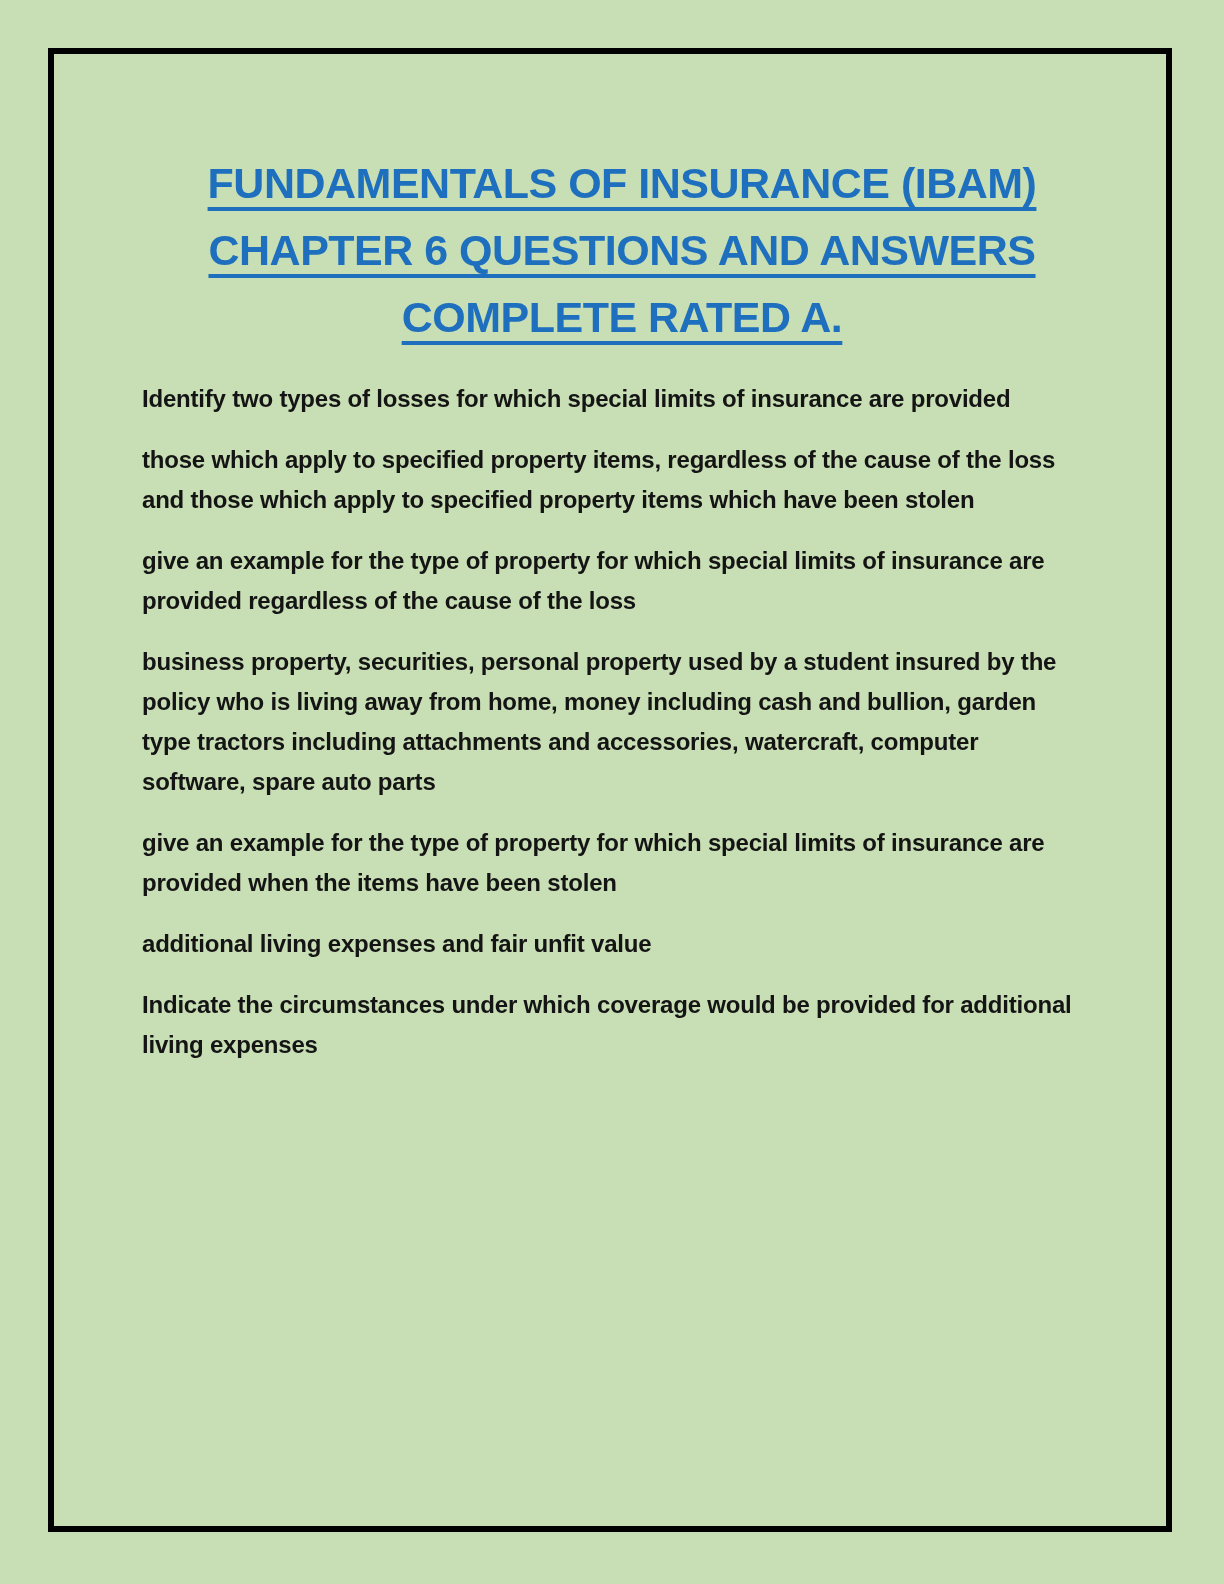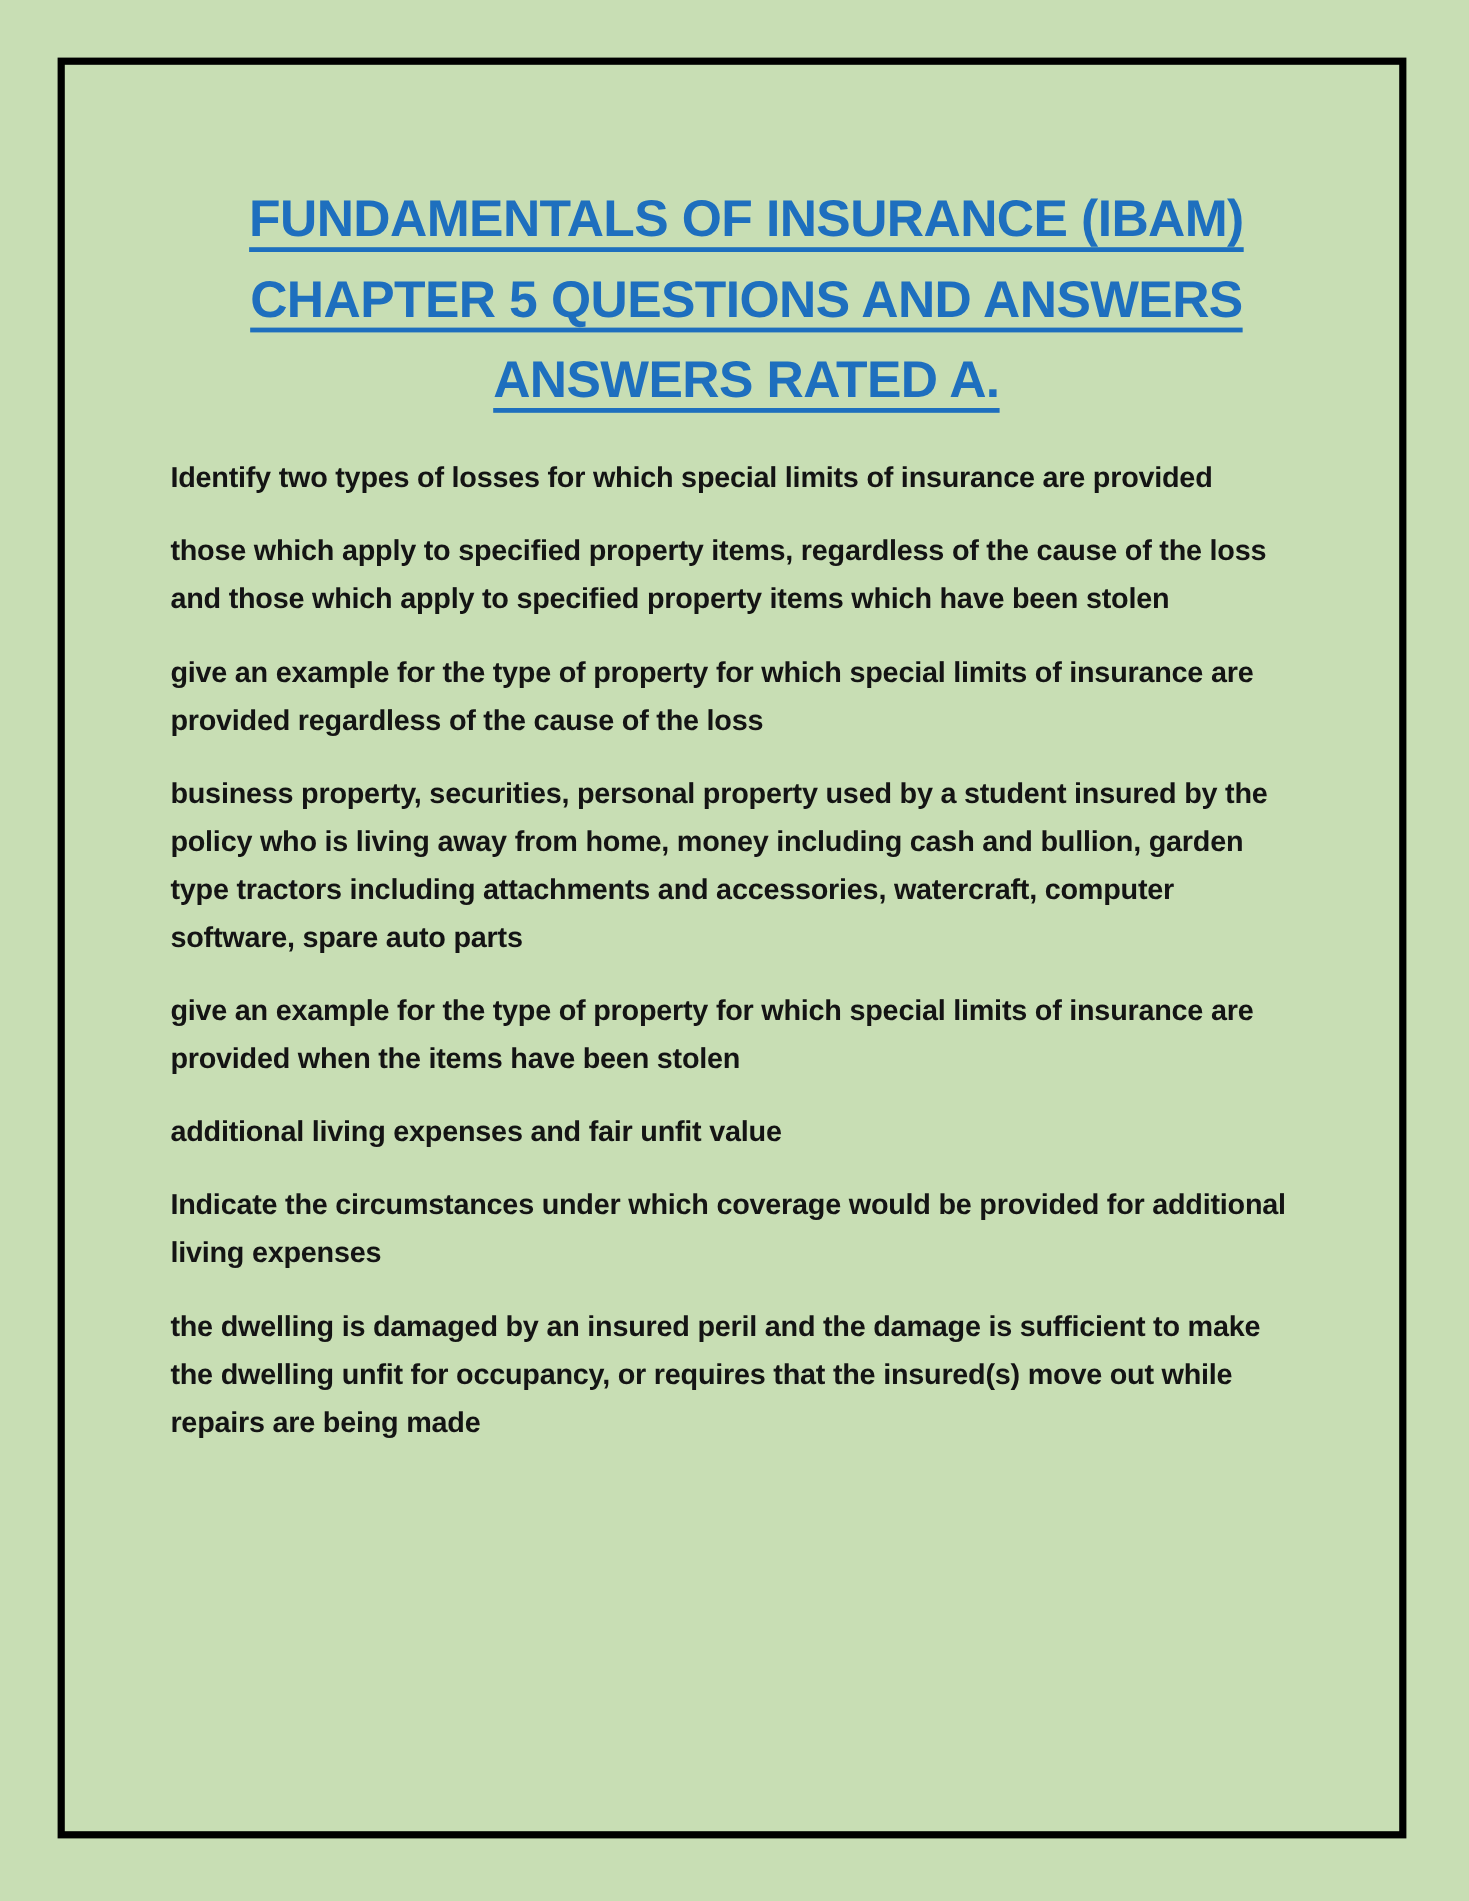--- a/index.html
+++ b/index.html
@@ -68,32 +68,31 @@
 </style>
 </head>
 <body>
 
 <div class="frame"></div>
 
 <div class="content">
 
   <h1 class="doc-title">
     <div class="title-row"><span class="title-line">FUNDAMENTALS OF INSURANCE (IBAM)</span></div>
-    <div class="title-row"><span class="title-line">CHAPTER 5 QUESTIONS AND ANSWERS</span></div>
-    <div class="title-row"><span class="title-line">ANSWERS RATED A.</span></div>
+    <div class="title-row"><span class="title-line">CHAPTER 6 QUESTIONS AND ANSWERS</span></div>
+    <div class="title-row"><span class="title-line">COMPLETE RATED A.</span></div>
   </h1>
 
   <div class="qa-list">
     <p class="question">Identify two types of losses for which special limits of insurance are provided</p>
     <p class="answer">those which apply to specified property items, regardless of the cause of the loss and those which apply to specified property items which have been stolen</p>
 
     <p class="question">give an example for the type of property for which special limits of insurance are provided regardless of the cause of the loss</p>
     <p class="answer">business property, securities, personal property used by a student insured by the policy who is living away from home, money including cash and bullion, garden type tractors including attachments and accessories, watercraft, computer software, spare auto parts</p>
 
     <p class="question">give an example for the type of property for which special limits of insurance are provided when the items have been stolen</p>
 
     <p class="answer">additional living expenses and fair unfit value</p>
 
     <p class="question">Indicate the circumstances under which coverage would be provided for additional living expenses</p>
-    <p class="answer">the dwelling is damaged by an insured peril and the damage is sufficient to make the dwelling unfit for occupancy, or requires that the insured(s) move out while repairs are being made</p>
   </div>
 
 </div>
 
 </body></html>

